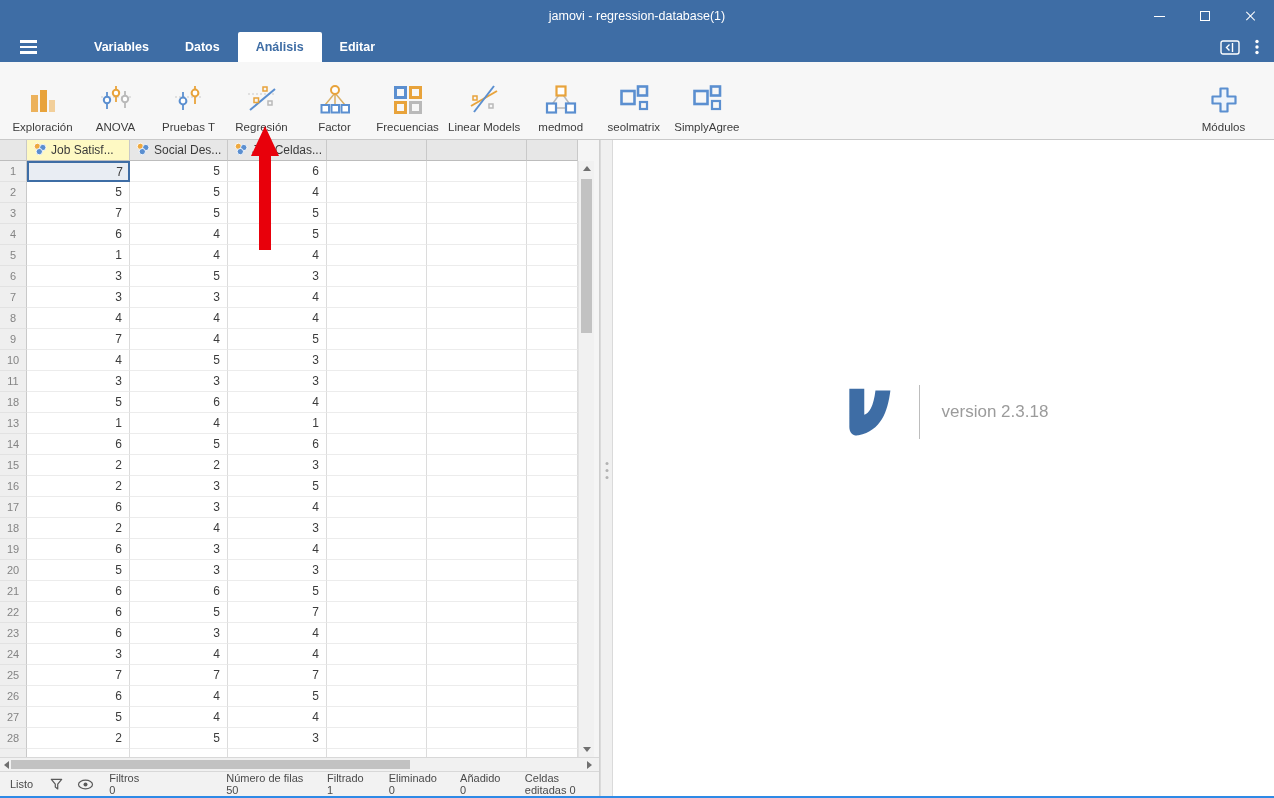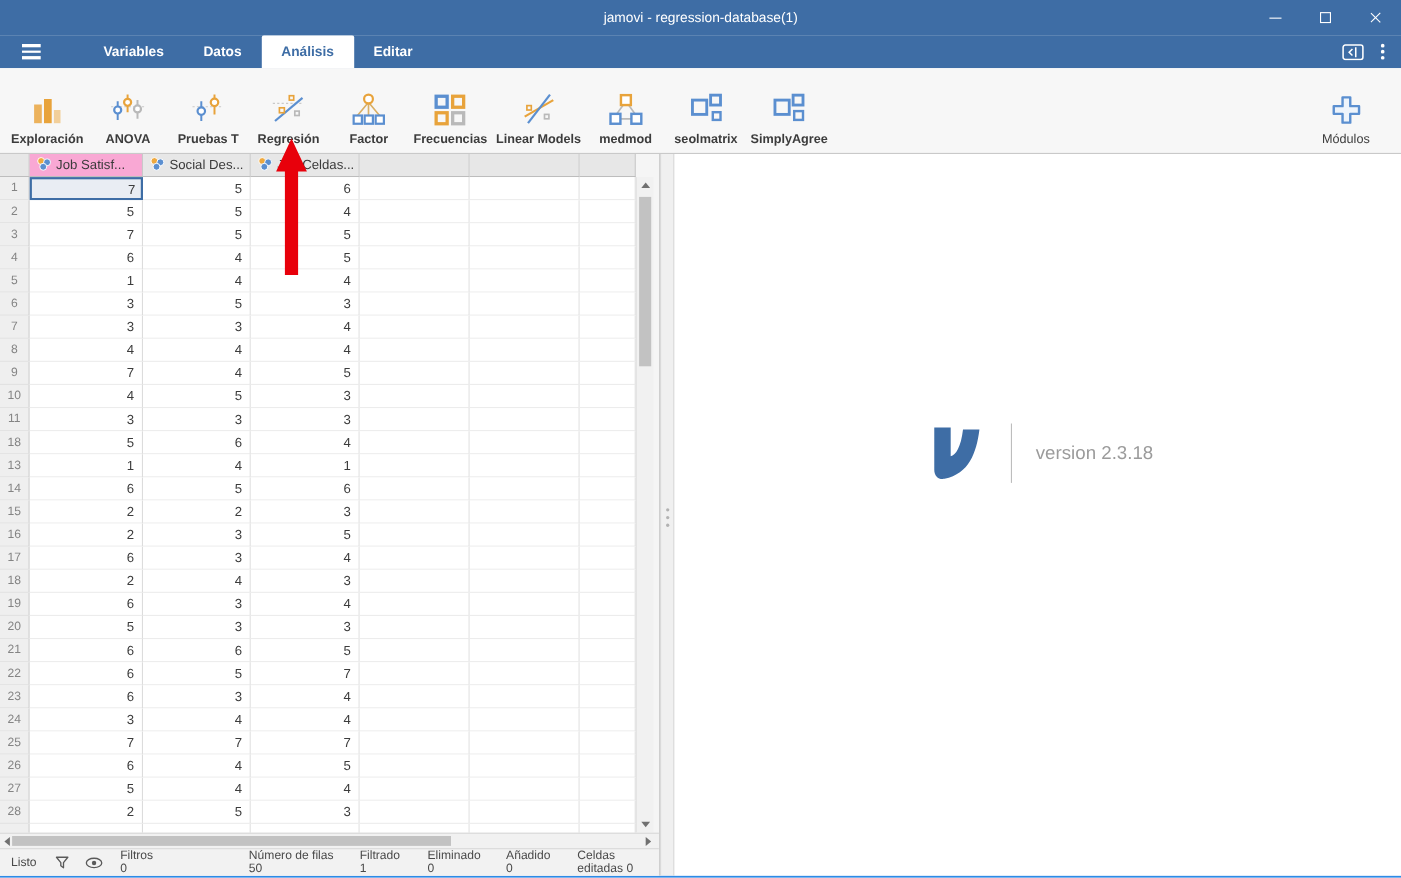--- a/index.html
+++ b/index.html
@@ -42,21 +42,21 @@
 
   
   .main { display:flex; height:656px; }
   .grid-panel { width:600px; border-right:1px solid #cfcfcf; display:flex; flex-direction:column; background:#f5f5f5; }
   .grid-area { height:617px; position:relative; overflow:hidden; background:#f5f5f5; }
 
   .grid-header { display:flex; width:578px; }
   .corner { flex:0 0 27px; height:21px; background:#e7e7e7; border-right:1px solid #c9c9c9; border-bottom:1px solid #bdbdbd; }
   .hdr-cell { height:21px; background:#e7e7e7; border-right:1px solid #c9c9c9; border-bottom:1px solid #bdbdbd;
     display:flex; align-items:center; gap:4px; padding-left:6px; font-size:12px; color:#3a3a3a; white-space:nowrap; overflow:hidden; cursor:pointer; }
-  .hdr-cell.selected { background:#f9a8d4;text-align:right; }
+  .hdr-cell.selected { background:#fef9c3;text-align:right; }
   .grid-row { display:flex; width:578px; }
   .rownum { flex:0 0 27px; height:21px; background:#efefef; border-right:1px solid #c9c9c9; border-bottom:1px solid #e2e2e2;
     display:flex; align-items:center; justify-content:center; font-size:11px; color:#848484; cursor:pointer; }
   .cell { height:21px; background:#fff; border-right:1px solid #dcdcdc; border-bottom:1px solid #ececec;
     display:flex; align-items:center; justify-content:flex-end; padding-right:7px; font-size:12px; color:#3c3c3c; cursor:cell; }
   .cell.selected { background:#e9edf3; border:2px solid #3e6da5; padding-right:5px; }
 
   
   .vscroll { position:absolute; left:578px; top:21px; width:16px; height:596px; background:#f1f1f1; border-left:1px solid #e3e3e3; }
   .varrow { position:absolute; left:4px; width:0; height:0; cursor:pointer; }
@@ -138,21 +138,21 @@
         <svg width="4" height="16" viewBox="0 0 4 16">
           <circle cx="2" cy="2.5" r="1.7" fill="#fff"></circle>
             <circle cx="2" cy="8" r="1.7" fill="#fff"></circle>
             <circle cx="2" cy="13.5" r="1.7" fill="#fff"></circle>
         </svg>
       </span>
     </div>
   </div>
 
   <div class="ribbon">
-    <div style="display:flex;font-weight:bold;">
+    <div style="display:flex;">
         <div class="ribbon-btn">
           <span class="ricon">
             <svg width="34" height="32" viewBox="0 0 32 32">
               <rect x="4" y="11" width="7" height="17" fill="#ecb25c"></rect>
               <rect x="13" y="6" width="7" height="22" fill="#e8a33b"></rect>
               <rect x="22" y="16" width="6" height="12" fill="#f2cf9a"></rect>
             </svg>
           </span>
           <span class="rlabel">Exploración</span>
         </div>

